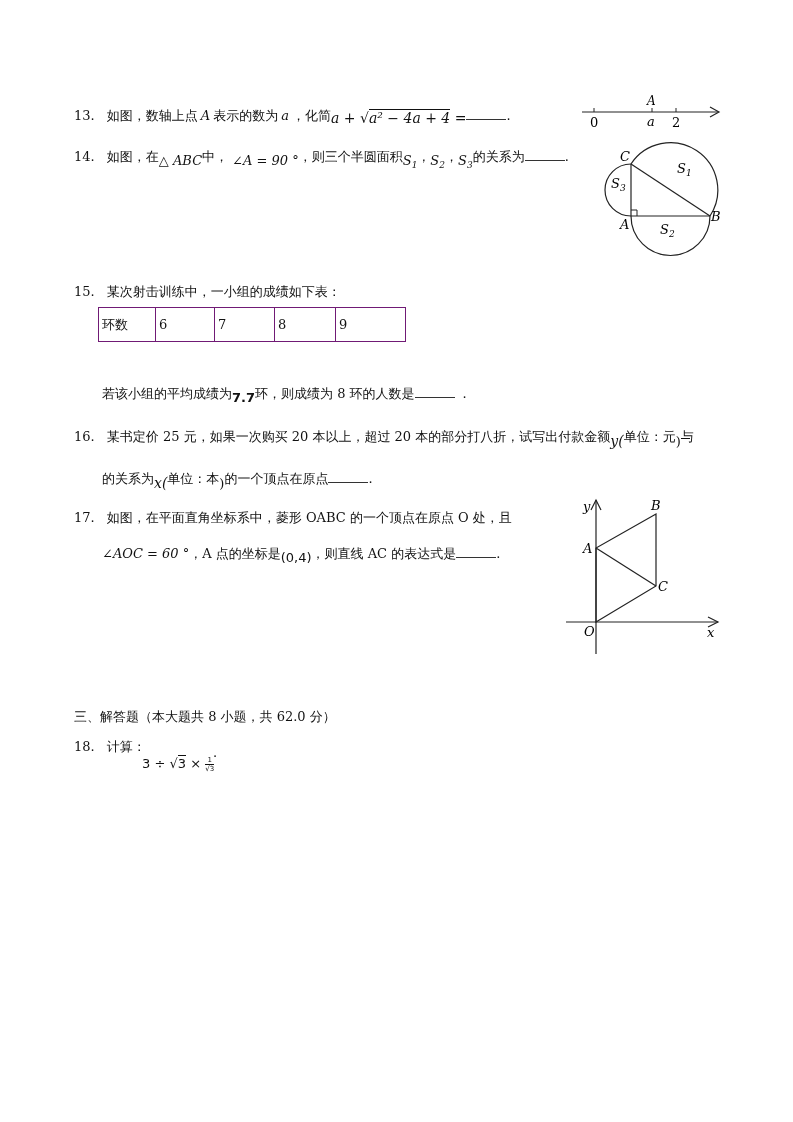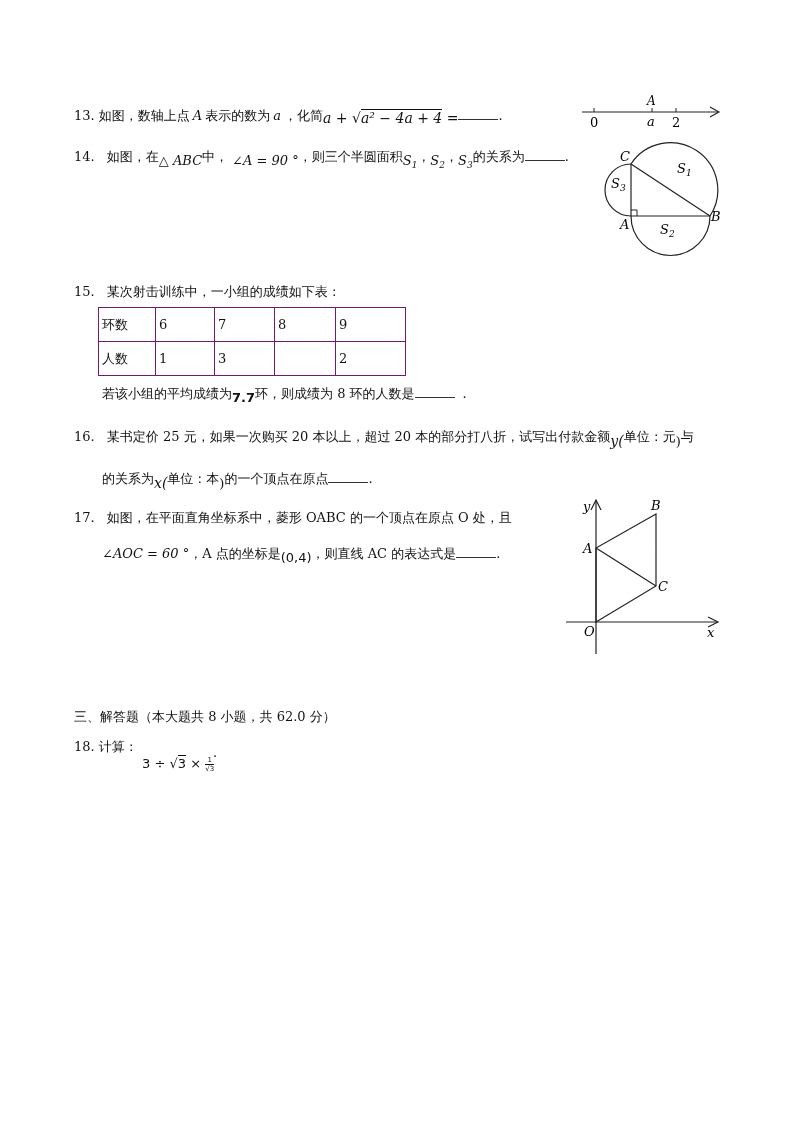--- a/index.html
+++ b/index.html
@@ -14,21 +14,21 @@
   table.score { position: absolute; left: 98px; top: 307px; border-collapse: collapse; font-size: 13px; }
   table.score td { border: 1px solid #701a75; height: 33px; padding: 0 0 0 3px; vertical-align: middle; }
   .sqrt { border-top: 1px solid #111; padding-top: 0px; }
   svg text { font-family: "DejaVu Serif", "Liberation Serif", serif; }
 </style>
 </head>
 <body>
 
 <div class="abs q" style="left:74px; top:106px;">
   <span>13.</span>
-  <span style="margin-left:0">如图，数轴上点</span><span class="math" style="margin:0 3px">A</span><span>表示的数为</span><span class="math" style="margin:0 3px">a</span><span>，化简</span><span class="math" style="font-size:14px; position:relative; top:3px;"><span>a + </span>√<span class="sqrt">a² − 4a + 4</span><span> =</span></span><span class="blank"></span><span>.</span>
+  <span style="margin-left:8px">如图，数轴上点</span><span class="math" style="margin:0 3px">A</span><span>表示的数为</span><span class="math" style="margin:0 3px">a</span><span>，化简</span><span class="math" style="font-size:14px; position:relative; top:3px;"><span>a + </span>√<span class="sqrt">a² − 4a + 4</span><span> =</span></span><span class="blank"></span><span>.</span>
 </div>
 
 <svg class="abs" style="left:578px; top:92px;" width="150" height="40" viewBox="0 0 150 40">
   <line x1="4" y1="20" x2="140" y2="20" stroke="#222" stroke-width="1.2"></line>
   <polyline points="132,15 141,20 132,25" fill="none" stroke="#222" stroke-width="1.2"></polyline>
   <line x1="16" y1="16" x2="16" y2="20" stroke="#222"></line>
   <line x1="74" y1="16" x2="74" y2="20" stroke="#222"></line>
   <line x1="98" y1="16" x2="98" y2="20" stroke="#222"></line>
   <text x="12" y="35" font-size="13">0</text>
   <text x="69" y="13" font-size="12" font-style="italic">A</text>
@@ -67,27 +67,20 @@
 
 <table class="score">
   <tbody>
       <tr>
     <td style="width:53px">环数</td>
     <td style="width:55px">6</td>
     <td style="width:56px">7</td>
     <td style="width:57px">8</td>
     <td style="width:66px">9</td>
   </tr>
-  <tr>
-    <td>人数</td>
-    <td>1</td>
-    <td>3</td>
-    <td></td>
-    <td>2</td>
-  </tr>
 </tbody>
   </table>
 
 <div class="abs q" style="left:102px; top:385px;">
   <span>若该小组的平均成绩为</span><span class="mathup" style="font-weight:bold; position:relative; top:4px;text-align:right;">7.7</span><span>环，则成绩为 8 环的人数是</span><span class="blank"></span><span style="margin-left:8px">.</span>
 </div>
 
 <div class="abs q" style="left:74px; top:427px;">
   <span>16.</span>
   <span style="margin-left:8px">某书定价 25 元，如果一次购买 20 本以上，超过 20 本的部分打八折，试写出付款金额</span><span class="math" style="font-size:14px; position:relative; top:5px;">y(</span><span>单位：元</span><span style="position:relative; top:5px;">)</span><span>与</span>
@@ -120,18 +113,18 @@
   <text x="24" y="146" font-size="13" font-style="italic">O</text>
   <text x="147" y="147" font-size="13" font-style="italic">x</text>
 </svg>
 
 <div class="abs q" style="left:74px; top:708px;">
   <span>三、解答题（本大题共 8 小题，共 62.0 分）</span>
 </div>
 
 <div class="abs q" style="left:74px; top:738px;">
   <span>18.</span>
-  <span style="">计算：</span>
+  <span style="margin-left:8px">计算：</span>
 </div>
 <div class="abs" style="left:142px; top:756px; font-family:'DejaVu Sans','Liberation Sans',sans-serif; font-size:13px;">
   <span>3 ÷ </span>√<span class="sqrt">3</span><span> × </span><span style="display:inline-block; vertical-align:middle; text-align:center; font-size:7px; line-height:8px;"><span style="display:block; border-bottom:1px solid #111;">1</span><span style="display:block;">√<span>3</span></span></span>
 </div>
 <div class="abs q" style="left:213px; top:744px;">.</div>
 
 </body></html>

